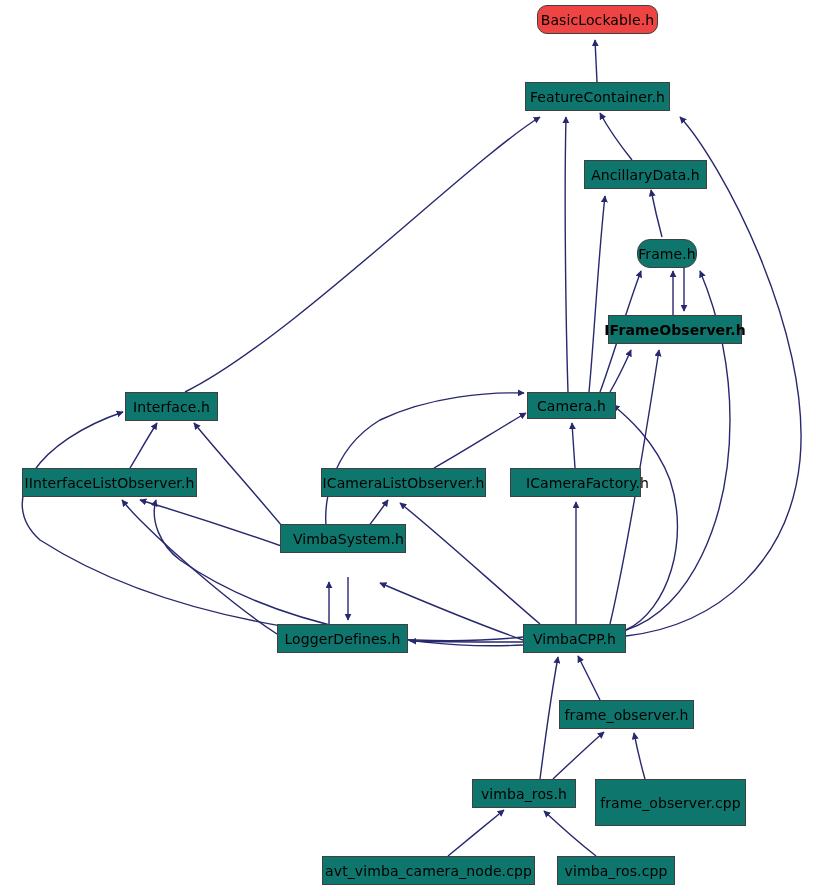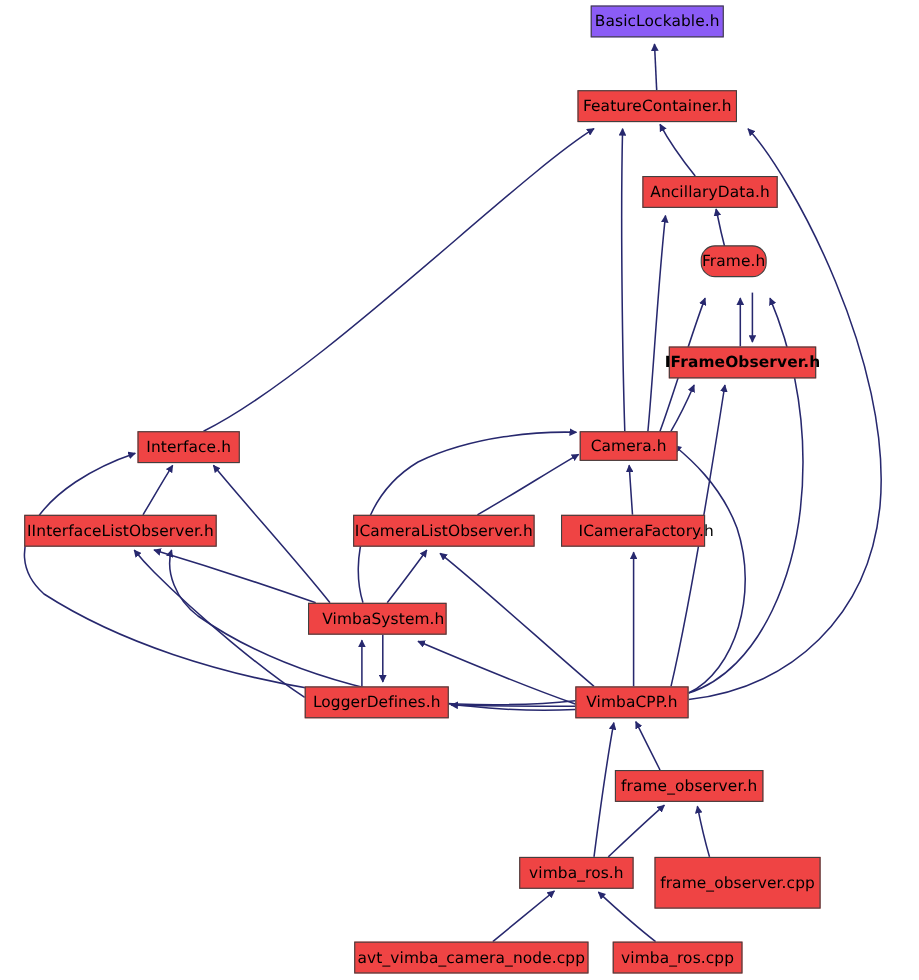--- a/index.html
+++ b/index.html
@@ -20,33 +20,34 @@
     left: 0;
     top: 0;
     width: 835px;
     height: 891px;
     pointer-events: none;
   }
   .node {
     position: absolute;
     box-sizing: border-box;
     border: 1px solid #404040;
-    background: #ef4444;
+    background: #0f766e;
     color: #000000;
     display: flex;
     align-items: center;
     justify-content: center;
     font-size: 14px;
     line-height: 1;
     letter-spacing: 0.1px;
     white-space: nowrap;
     z-index: 2;
   }
   .node.highlight {
-    background: #8b5cf6;
+    background: #ef4444;
+    border-radius: 10px;
   }
   .node-label {
     pointer-events: none;
   }
 </style>
 </head>
 <body>
 
 <div id="graph-root">
   <svg id="edge-layer" viewBox="0 0 835 891" width="835" height="891" xmlns="http://www.w3.org/2000/svg">
@@ -97,42 +98,42 @@
   <div id="nodes-layer">
       <div class="node highlight" style="left: 537px; top: 5px; width: 121px; height: 29px;">
         <span class="node-label">BasicLockable.h</span>
       </div>
       <div class="node" style="left: 525px; top: 82px; width: 145px; height: 29px;">
         <span class="node-label">FeatureContainer.h</span>
       </div>
       <div class="node" style="left: 584px; top: 160px; width: 123px; height: 29px; text-align: right;">
         <span class="node-label">AncillaryData.h</span>
       </div>
-      <div class="node" style="left: 637px; top: 223px; width: 60px; height: 29px; border-radius: 13px;">
+      <div class="node" style="left: 637px; top: 239px; width: 60px; height: 29px; border-radius: 13px;">
         <span class="node-label">Frame.h</span>
       </div>
       <div class="node" style="left: 608px; top: 315px; width: 134px; height: 29px; font-weight: bold;">
         <span class="node-label">IFrameObserver.h</span>
       </div>
       <div class="node" style="left: 125px; top: 392px; width: 93px; height: 29px;">
         <span class="node-label">Interface.h</span>
       </div>
       <div class="node" style="left: 527px; top: 392px; width: 89px; height: 27px; justify-content: center;">
         <span class="node-label">Camera.h</span>
       </div>
       <div class="node" style="left: 22px; top: 468px; width: 175px; height: 29px;">
         <span class="node-label">IInterfaceListObserver.h</span>
       </div>
       <div class="node" style="left: 321px; top: 468px; width: 165px; height: 29px;">
         <span class="node-label">ICameraListObserver.h</span>
       </div>
       <div class="node" style="left: 510px; top: 468px; width: 131px; height: 29px; padding-left: 24px;">
         <span class="node-label">ICameraFactory.h</span>
       </div>
-      <div class="node" style="left: 280px; top: 548px; width: 126px; height: 29px; padding-left: 11px;">
+      <div class="node" style="left: 280px; top: 524px; width: 126px; height: 29px; padding-left: 11px;">
         <span class="node-label">VimbaSystem.h</span>
       </div>
       <div class="node" style="left: 277px; top: 624px; width: 131px; height: 29px;">
         <span class="node-label">LoggerDefines.h</span>
       </div>
       <div class="node" style="left: 523px; top: 624px; width: 103px; height: 29px;">
         <span class="node-label">VimbaCPP.h</span>
       </div>
       <div class="node" style="left: 559px; top: 700px; width: 135px; height: 29px;">
         <span class="node-label">frame_observer.h</span>

